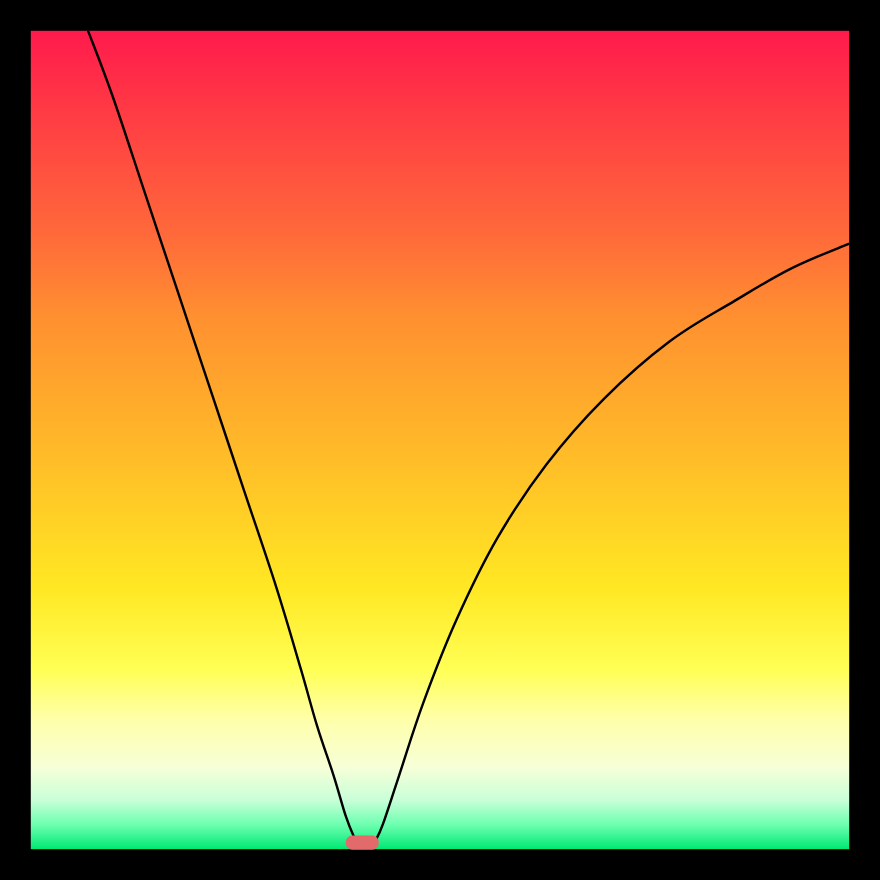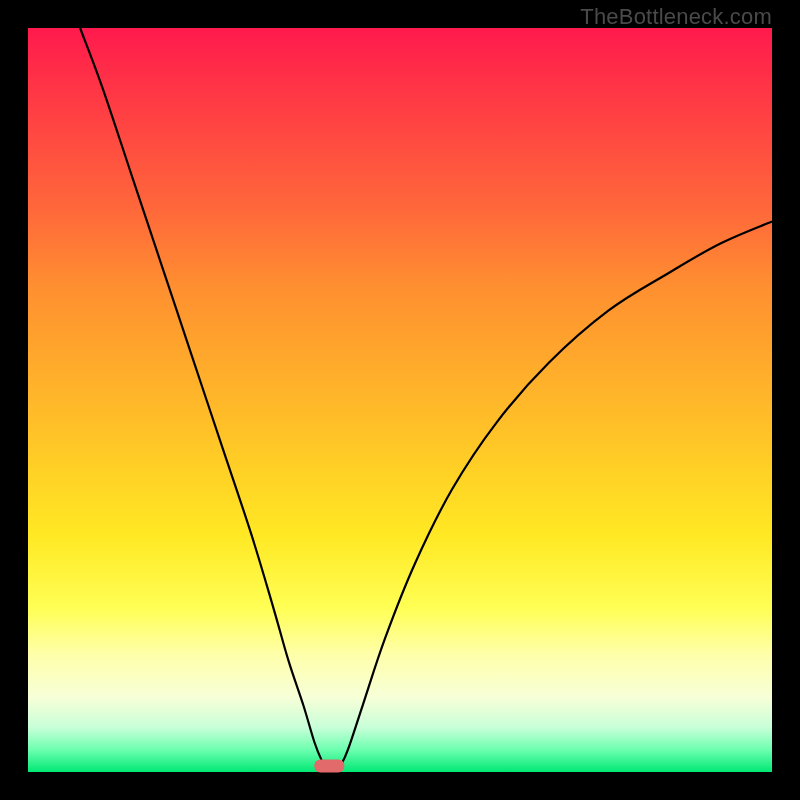--- a/index.html
+++ b/index.html
@@ -50,14 +50,13 @@
 </head>
 <body>
 
 <div class="frame">
   <div class="plot-area" style="left: 28px; top: 28px; width: 744px; height: 744px;"></div>
   <svg class="curve" width="800" height="800">
     <path fill="none" stroke="#000" stroke-width="2.2" d="M 80.08000000000001 28 C 84.09760000000001 38.71359999999999, 93.0256 60.735999999999976, 102.4 87.51999999999997 C 111.77440000000001 114.30399999999996, 121.44640000000003 144.65919999999997, 132.16000000000003 176.79999999999995 C 142.8736 208.94079999999994, 151.2064 233.93919999999991, 161.92 266.0799999999999 C 172.63359999999997 298.22079999999994, 180.9664 323.21919999999994, 191.68 355.35999999999996 C 202.39360000000002 387.50079999999997, 210.7264 412.49920000000003, 221.44 444.64000000000004 C 232.15359999999998 476.78080000000006, 241.82559999999998 504.45759999999996, 251.2 533.92 C 260.57439999999997 563.3824, 266.82399999999996 585.5536000000001, 273.52 608.32 C 280.216 631.0864, 283.04319999999996 642.9904, 288.4 660.4 C 293.7568 677.8095999999999, 298.59279999999995 690.3088, 303.28 705.0400000000001 C 307.9672 719.7712000000001, 311.092 732.196, 314.44 742.24 C 317.788 752.284, 319.8712 756.55456, 321.88 760.84 C 323.8888 765.12544, 324.9304 765.11056, 325.6 766.048"></path>
     <path fill="none" stroke="#000" stroke-width="2.2" d="M 340.47999999999996 766.048 C 341.81919999999997 763.10176, 343.9024 760.66144, 347.92 749.68 C 351.93760000000003 738.6985599999999, 356.10400000000004 725.128, 362.8 705.0400000000001 C 369.496 684.9520000000001, 375.7456 663.5248, 385.12 638.08 C 394.4944 612.6352, 402.8272 590.4639999999999, 414.88 563.68 C 426.9328 536.896, 437.3488 514.7248, 452.08 489.28 C 466.8112 463.8352, 479.3104 445.08639999999997, 496.72 422.32 C 514.1296 399.5536, 528.712 382.8879999999999, 548.8 362.79999999999995 C 568.8879999999999 342.712, 586.8928000000001 326.79040000000003, 608.32 310.72 C 629.7472 294.6496, 647.7520000000001 285.5728, 667.84 273.52 C 687.928 261.4672, 701.1712000000001 253.13440000000003, 719.9200000000001 243.76000000000002 C 738.6688 234.3856, 762.6256 225.4576, 772 221.44"></path>
     <rect x="314.32" y="759.548" width="30" height="13" rx="6" fill="#e26a6a"></rect>
   </svg>
-  <div class="watermark" style="right: 28px;">TheBottleneck.com</div>
 </div>
 
 </body></html>

